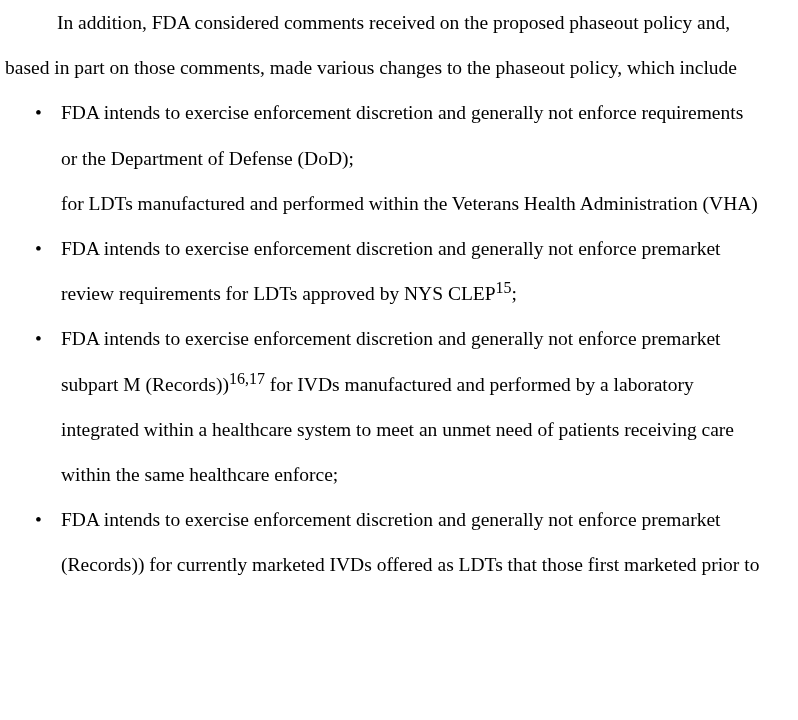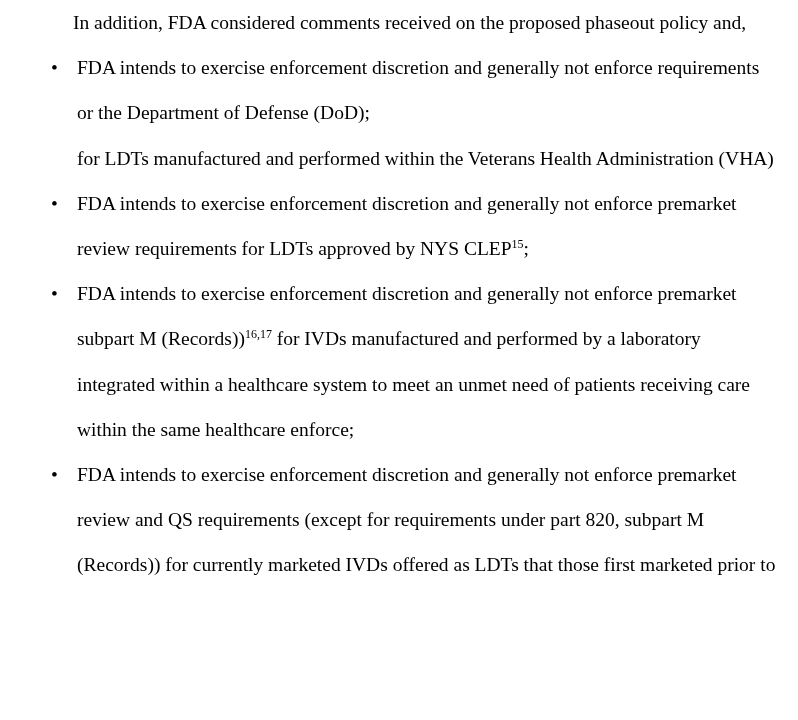--- a/index.html
+++ b/index.html
@@ -15,21 +15,21 @@
   .page {
     position: relative;
     width: 798px;
     height: 720px;
     background: #ffffff;
     font-family: "Liberation Serif", "DejaVu Serif", serif;
     font-size: 19.5px;
     line-height: 45.2px;
     color: #000000;
     box-sizing: border-box;
-    padding-left: 21px;
+    padding-left: 5px;
     padding-right: 18px;
   }
   .line {
     white-space: nowrap;
     height: 45.2px;
   }
   .line.indent {
     padding-left: 52px;
   }
   .bullet-line {
@@ -37,49 +37,49 @@
     padding-left: 56px;
     box-sizing: border-box;
   }
   .bullet-marker {
     position: absolute;
     left: 30px;
     top: 0;
     font-size: 19.5px;
   }
   sup.fnref {
-    font-size: 12px;
+    font-size: 16px;
     line-height: 0;
     position: relative;
     top: -7px;
     vertical-align: baseline;
   }
 </style>
 </head>
 <body>
 
 <div class="page">
   <div id="intro-paragraph">
       <div class="line indent"><span>In addition, FDA considered comments received on the proposed phaseout policy and,</span></div>
+      <div class="line"><span>based in part on those comments, made various changes to the phaseout policy, which include</span></div>
     </div>
   <div id="bullet-list">
       <div>
         <div class="line bullet-line"><span class="bullet-marker">•</span><span>FDA intends to exercise enforcement discretion and generally not enforce requirements</span></div>
         <div class="line bullet-line"><span>or the Department of Defense (DoD);</span></div>
         <div class="line bullet-line"><span>for LDTs manufactured and performed within the Veterans Health Administration (VHA)</span></div>
       </div>
       <div>
         <div class="line bullet-line"><span class="bullet-marker">•</span><span>FDA intends to exercise enforcement discretion and generally not enforce premarket</span></div>
         <div class="line bullet-line"><span>review requirements for LDTs approved by NYS CLEP</span><sup class="fnref">15</sup><span>;</span></div>
       </div>
       <div>
         <div class="line bullet-line"><span class="bullet-marker">•</span><span>FDA intends to exercise enforcement discretion and generally not enforce premarket</span></div>
         <div class="line bullet-line"><span>subpart M (Records))</span><sup class="fnref">16,17</sup><span> for IVDs manufactured and performed by a laboratory</span></div>
         <div class="line bullet-line"><span>integrated within a healthcare system to meet an unmet need of patients receiving care</span></div>
         <div class="line bullet-line"><span>within the same healthcare enforce;</span></div>
       </div>
       <div>
         <div class="line bullet-line"><span class="bullet-marker">•</span><span>FDA intends to exercise enforcement discretion and generally not enforce premarket</span></div>
-        <div class="line bullet-line"><span>review and QS requirements (except for requirements under part 820, subpart M</span></div>
         <div class="line bullet-line"><span>(Records)) for currently marketed IVDs offered as LDTs that those first marketed prior to</span></div>
       </div>
     </div>
 </div>
 
 </body></html>

